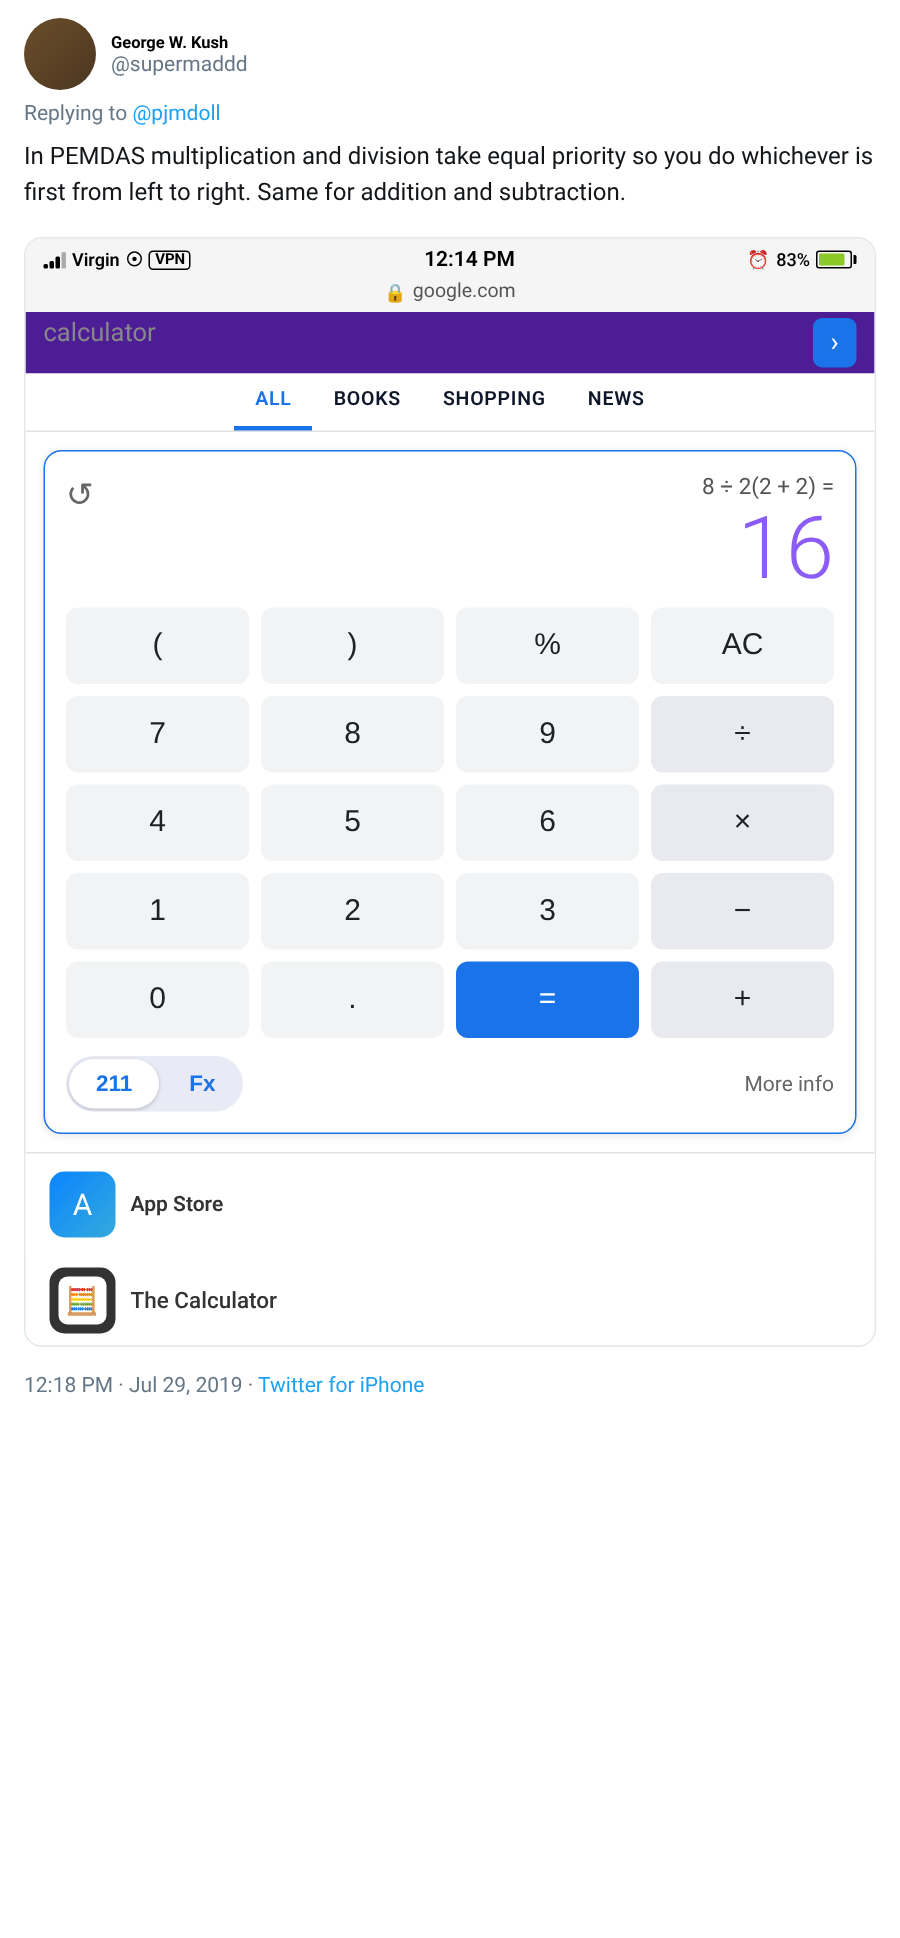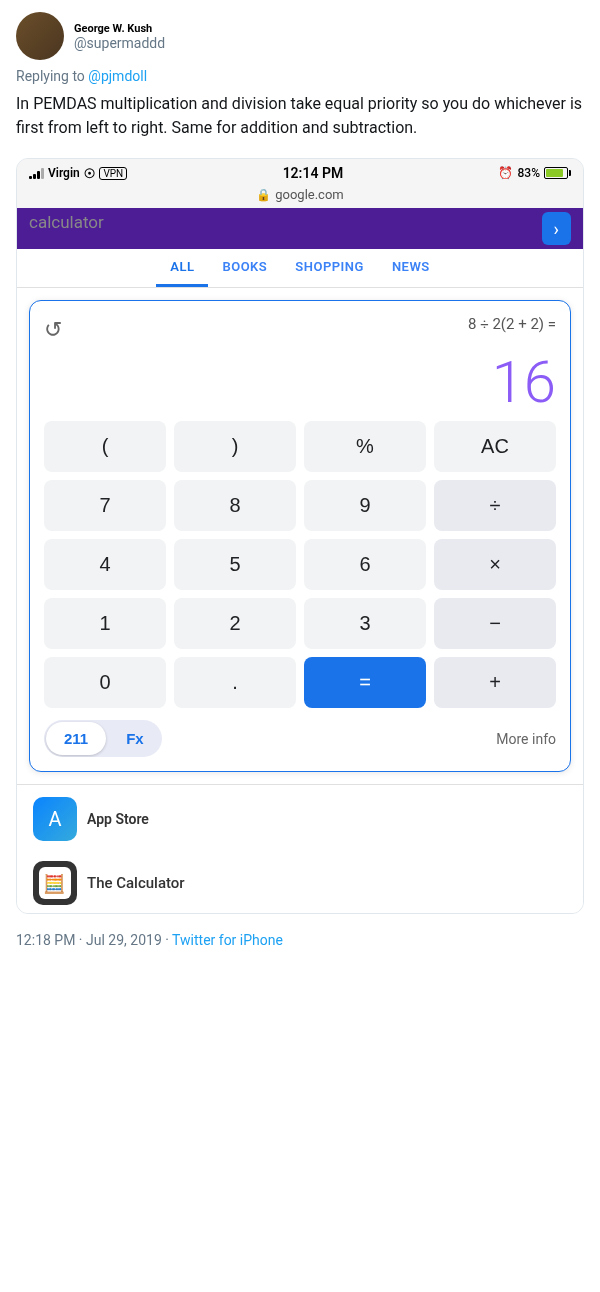--- a/index.html
+++ b/index.html
@@ -99,21 +99,21 @@
     .bar1 { height: 3px; }
     .bar2 { height: 5px; }
     .bar3 { height: 8px; }
     .bar4 { height: 11px; opacity: 0.3; }
     .wifi-icon { font-size: 13px; }
     .vpn-badge {
       border: 1.5px solid #000;
       border-radius: 3px;
       padding: 0px 3px;
       font-size: 10px;
-      font-weight: 400;
+      font-weight: 700;
     }
     .status-center {
       font-size: 14px;
       font-weight: 600;
       text-align: right;
     }
     .status-right {
       display: flex;
       align-items: center;
       gap: 4px;
@@ -185,21 +185,21 @@
       display: flex;
       border-bottom: 1px solid #e0e0e0;
       padding: 0 12px;
       background: #fff;
       justify-content: center;
     }
     .tab {
       padding: 10px 14px;
       font-size: 13px;
       font-weight: 600;
-      color: #3b82f6;
+      color: #0f172a;
       cursor: pointer;
       border-bottom: 3px solid transparent;
       letter-spacing: 0.5px;
     }
     .tab.active {
       color: #1a73e8;
       border-bottom: 3px solid #1a73e8;
     }
 
     
@@ -223,21 +223,21 @@
       font-size: 22px;
       color: #666;
       margin-top: 2px;
     }
     .calc-expression-result {
       text-align: right;
     }
     .calc-expression {
       font-size: 15px;
       color: #555;
-      margin-bottom: 20px;
+      margin-bottom: 4px;
     }
     .calc-result {
       font-size: 58px;
       font-weight: 300;
       color: #8b5cf6;
       line-height: 1;
     }
 
     
     .calc-buttons {

